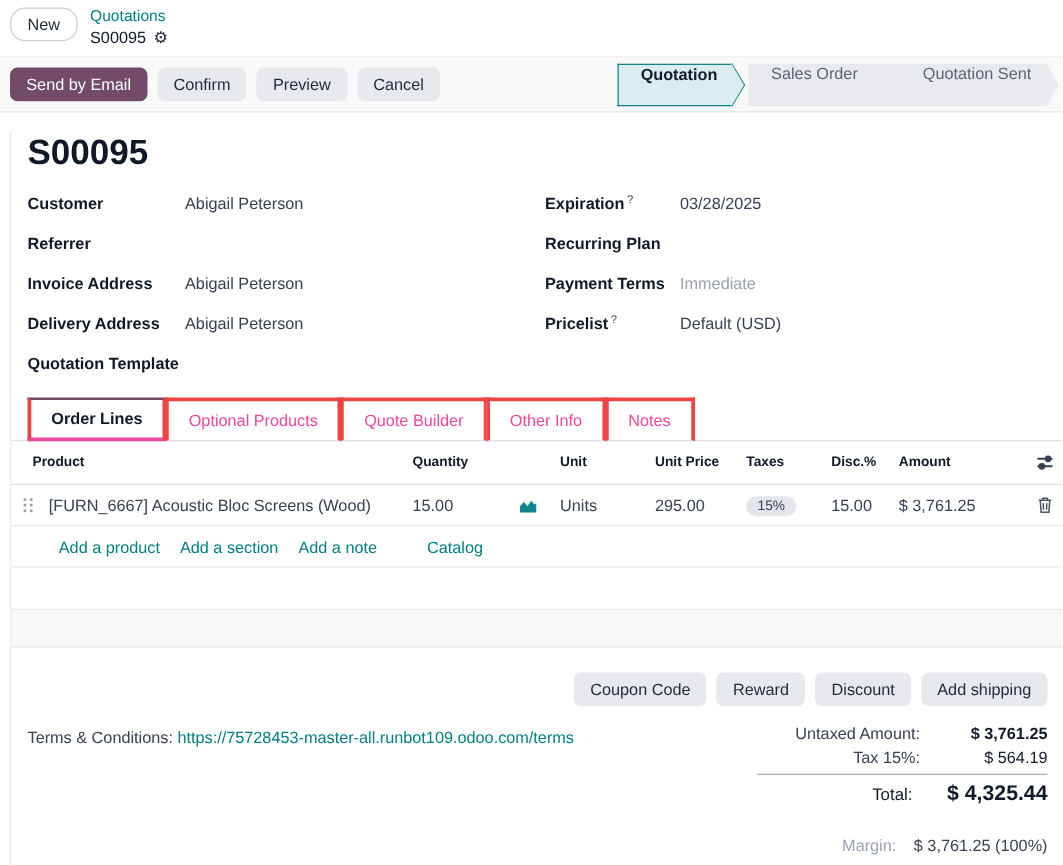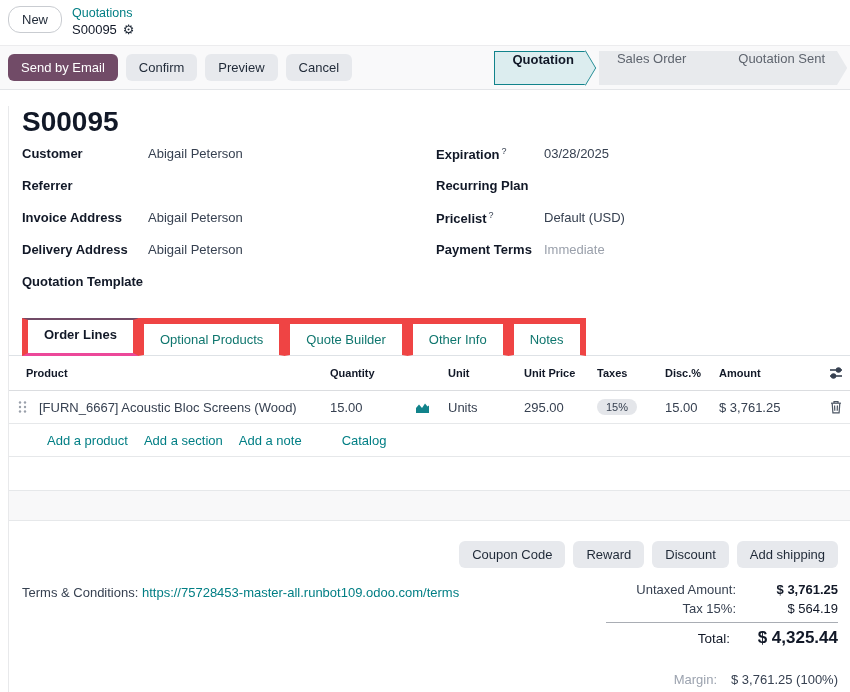--- a/index.html
+++ b/index.html
@@ -95,40 +95,40 @@
     font-size: 28px;
     font-weight: 700;
     color: #111827;
   }
   .fields {
     display: grid;
     grid-template-columns: 1fr 1fr;
     column-gap: 24px;
     padding: 0 24px 0 13px;
   }
-  .frow { display: flex; align-items: flex-start; min-height: 32px; }
+  .frow { display: flex; align-items: center; min-height: 32px; }
   .flabel { flex: 0 0 126px; font-weight: 700; font-size: 13px; color: #111827; }
   .col-right .flabel { flex: 0 0 108px; }
   .fhelp { font-size: 9px; vertical-align: super; color: #374151; margin-left: 2px; font-weight: 400; }
   .fvalue { color: #374151; cursor: text; }
   .fvalue.muted { color: #9aa0ab; }
   
   .tabs {
     display: flex;
     margin-top: 12px;
     padding-left: 13px;
     border-bottom: 1px solid #dee2e6;
   }
   .tab {
     padding: 8px 16px;
-    border: 6px solid #ef4444;
+    border: 3px solid #ef4444;
     border-bottom: 1px solid #dee2e6;
     margin-bottom: -1px;
     font-size: 13px;
-    color: #0f766e;
+    color: #ec4899;
     background: #fff;
     cursor: pointer;
     white-space: nowrap;
   }
   .tab + .tab { margin-left: -1px; }
   .tab.active {
     border-top: 2px solid #714B67;
     padding-top: 7px;
     border-bottom: 3px solid #ec4899;
     font-weight: 600;
@@ -265,26 +265,26 @@
     <div class="col-right">
       <div class="frow">
         <span class="flabel"><span>Expiration</span><sup class="fhelp">?</sup></span>
         <span class="fvalue">03/28/2025</span>
       </div>
       <div class="frow">
         <span class="flabel">Recurring Plan</span>
         <span class="fvalue"></span>
       </div>
       <div class="frow">
+        <span class="flabel">Payment Terms</span>
+        <span class="fvalue muted">Immediate</span>
+      </div>
+      <div class="frow">
         <span class="flabel"><span>Pricelist</span><sup class="fhelp">?</sup></span>
         <span class="fvalue">Default (USD)</span>
-      </div>
-      <div class="frow">
-        <span class="flabel">Payment Terms</span>
-        <span class="fvalue muted">Immediate</span>
       </div>
     </div>
   </div>
 
   <div class="tabs">
     <div class="tab active">Order Lines</div>
     <div class="tab">Optional Products</div>
     <div class="tab">Quote Builder</div>
     <div class="tab">Other Info</div>
     <div class="tab">Notes</div>

